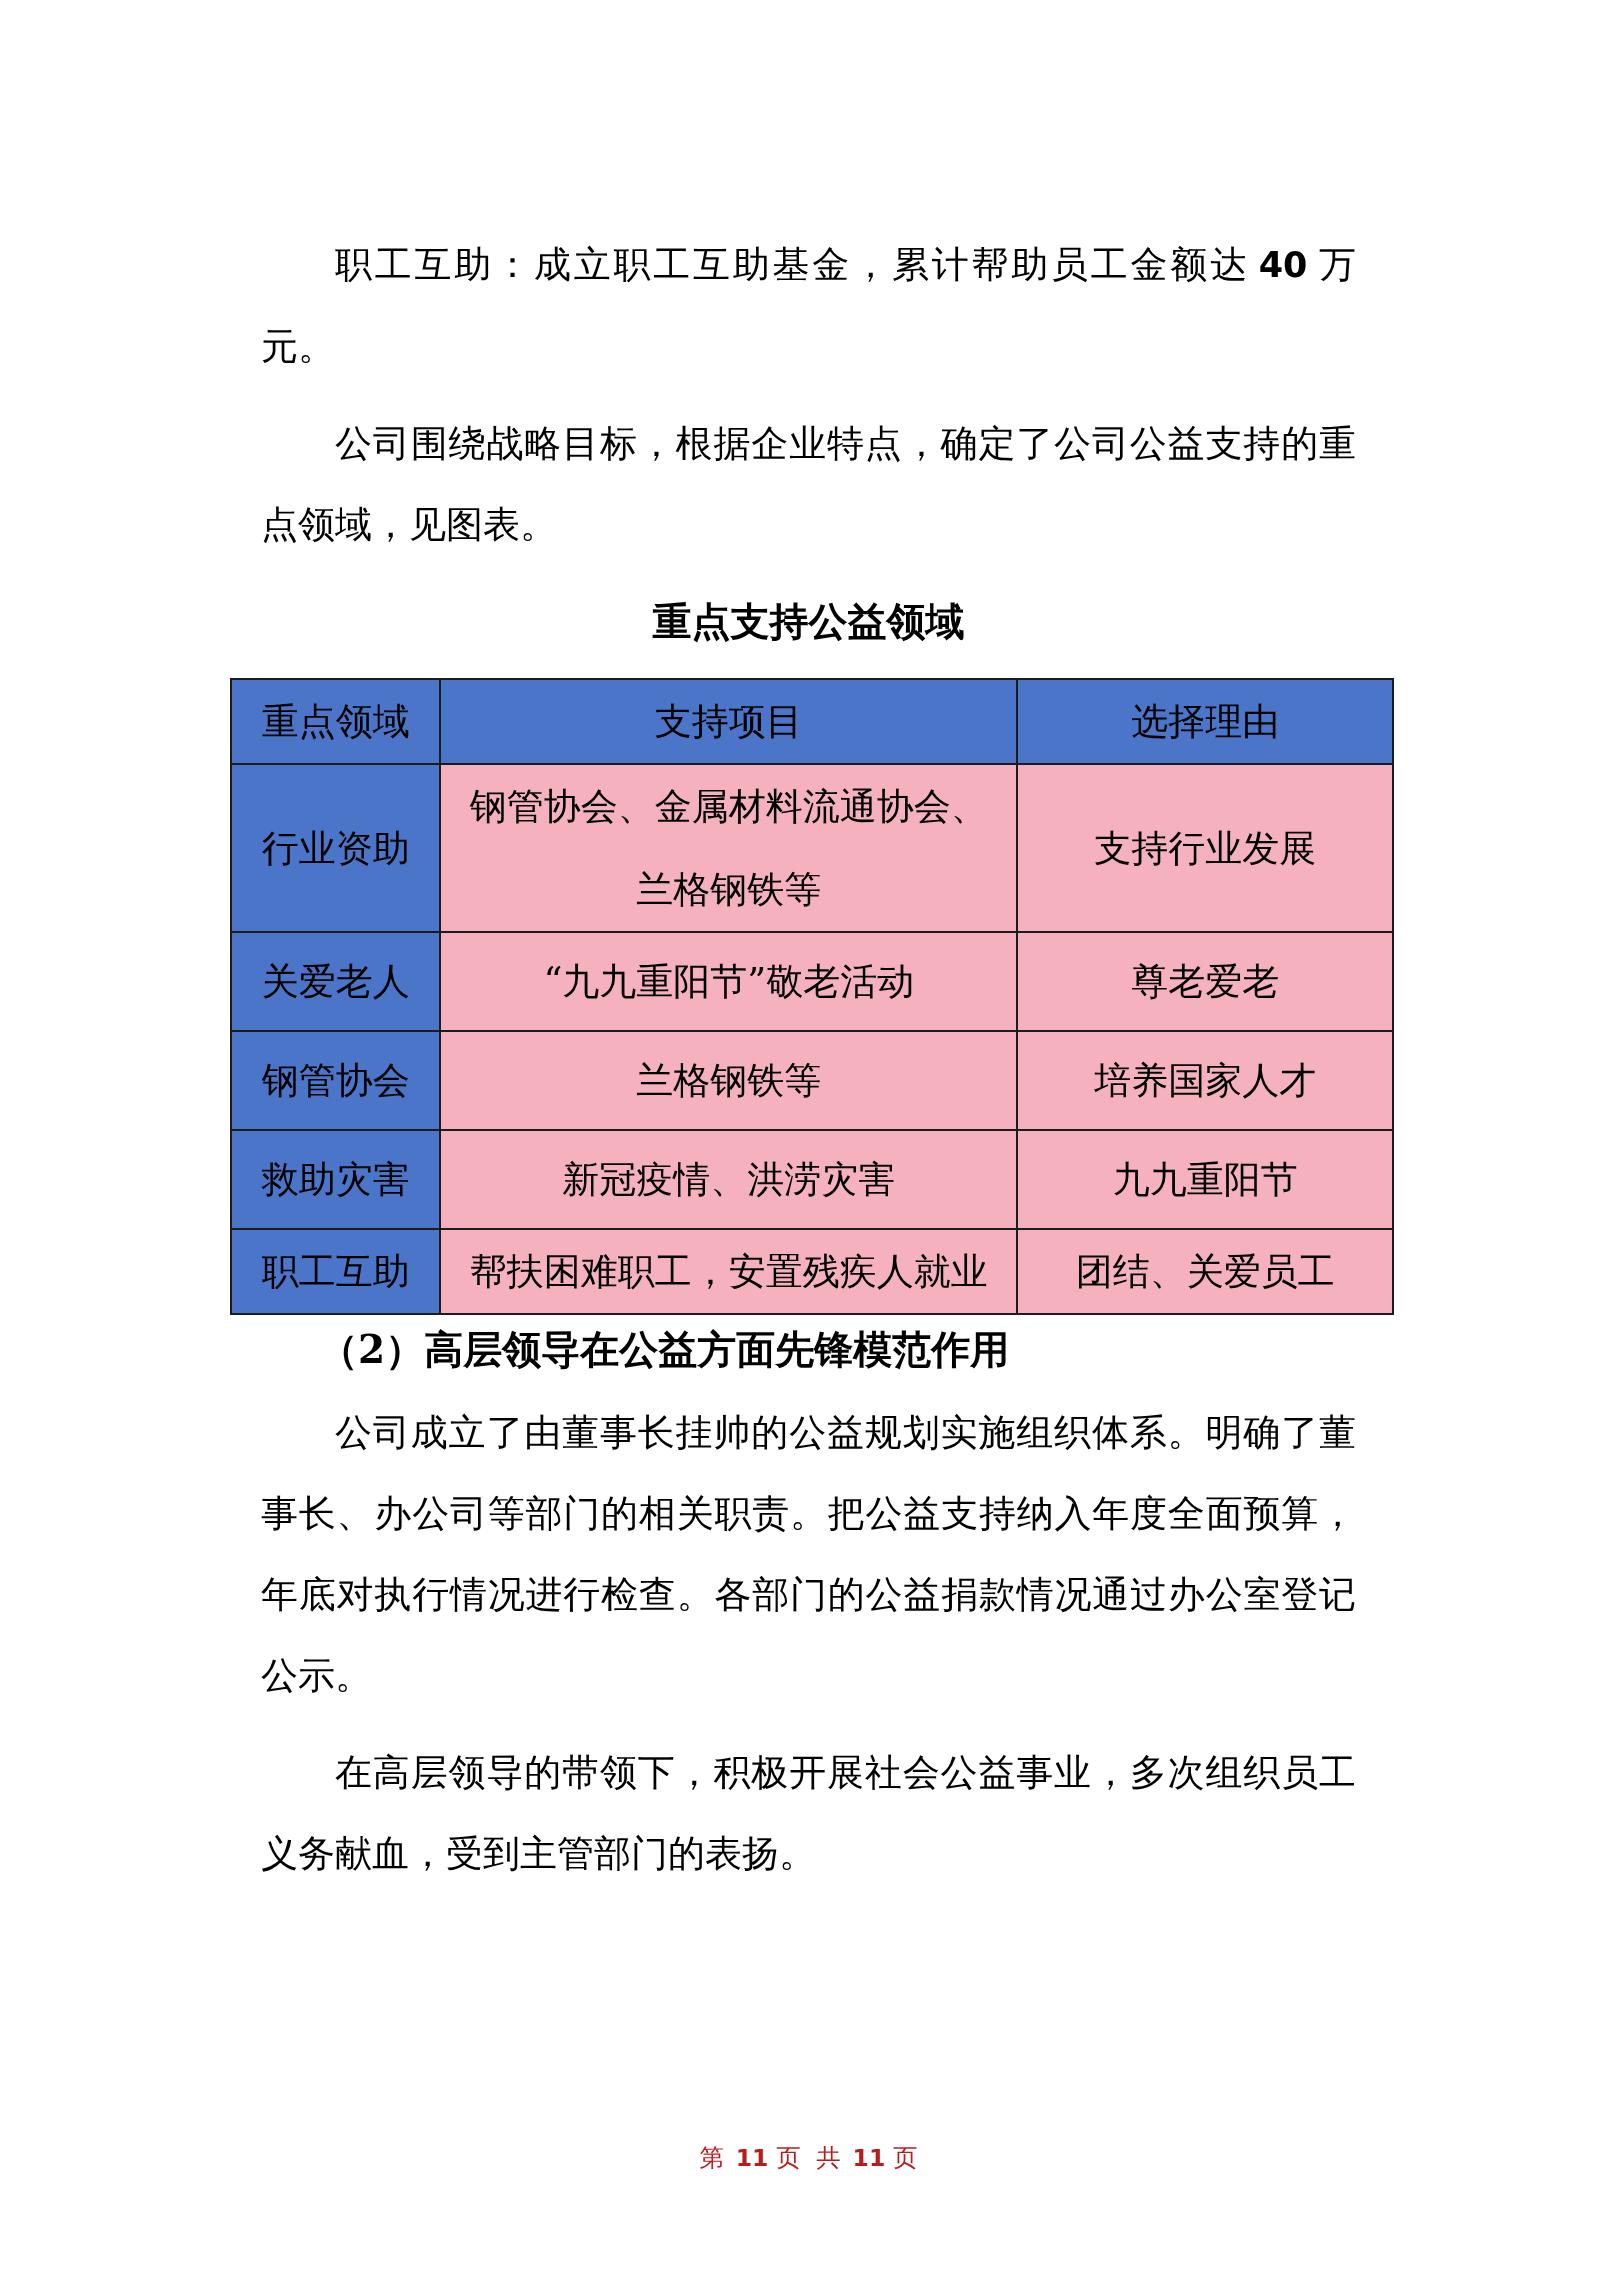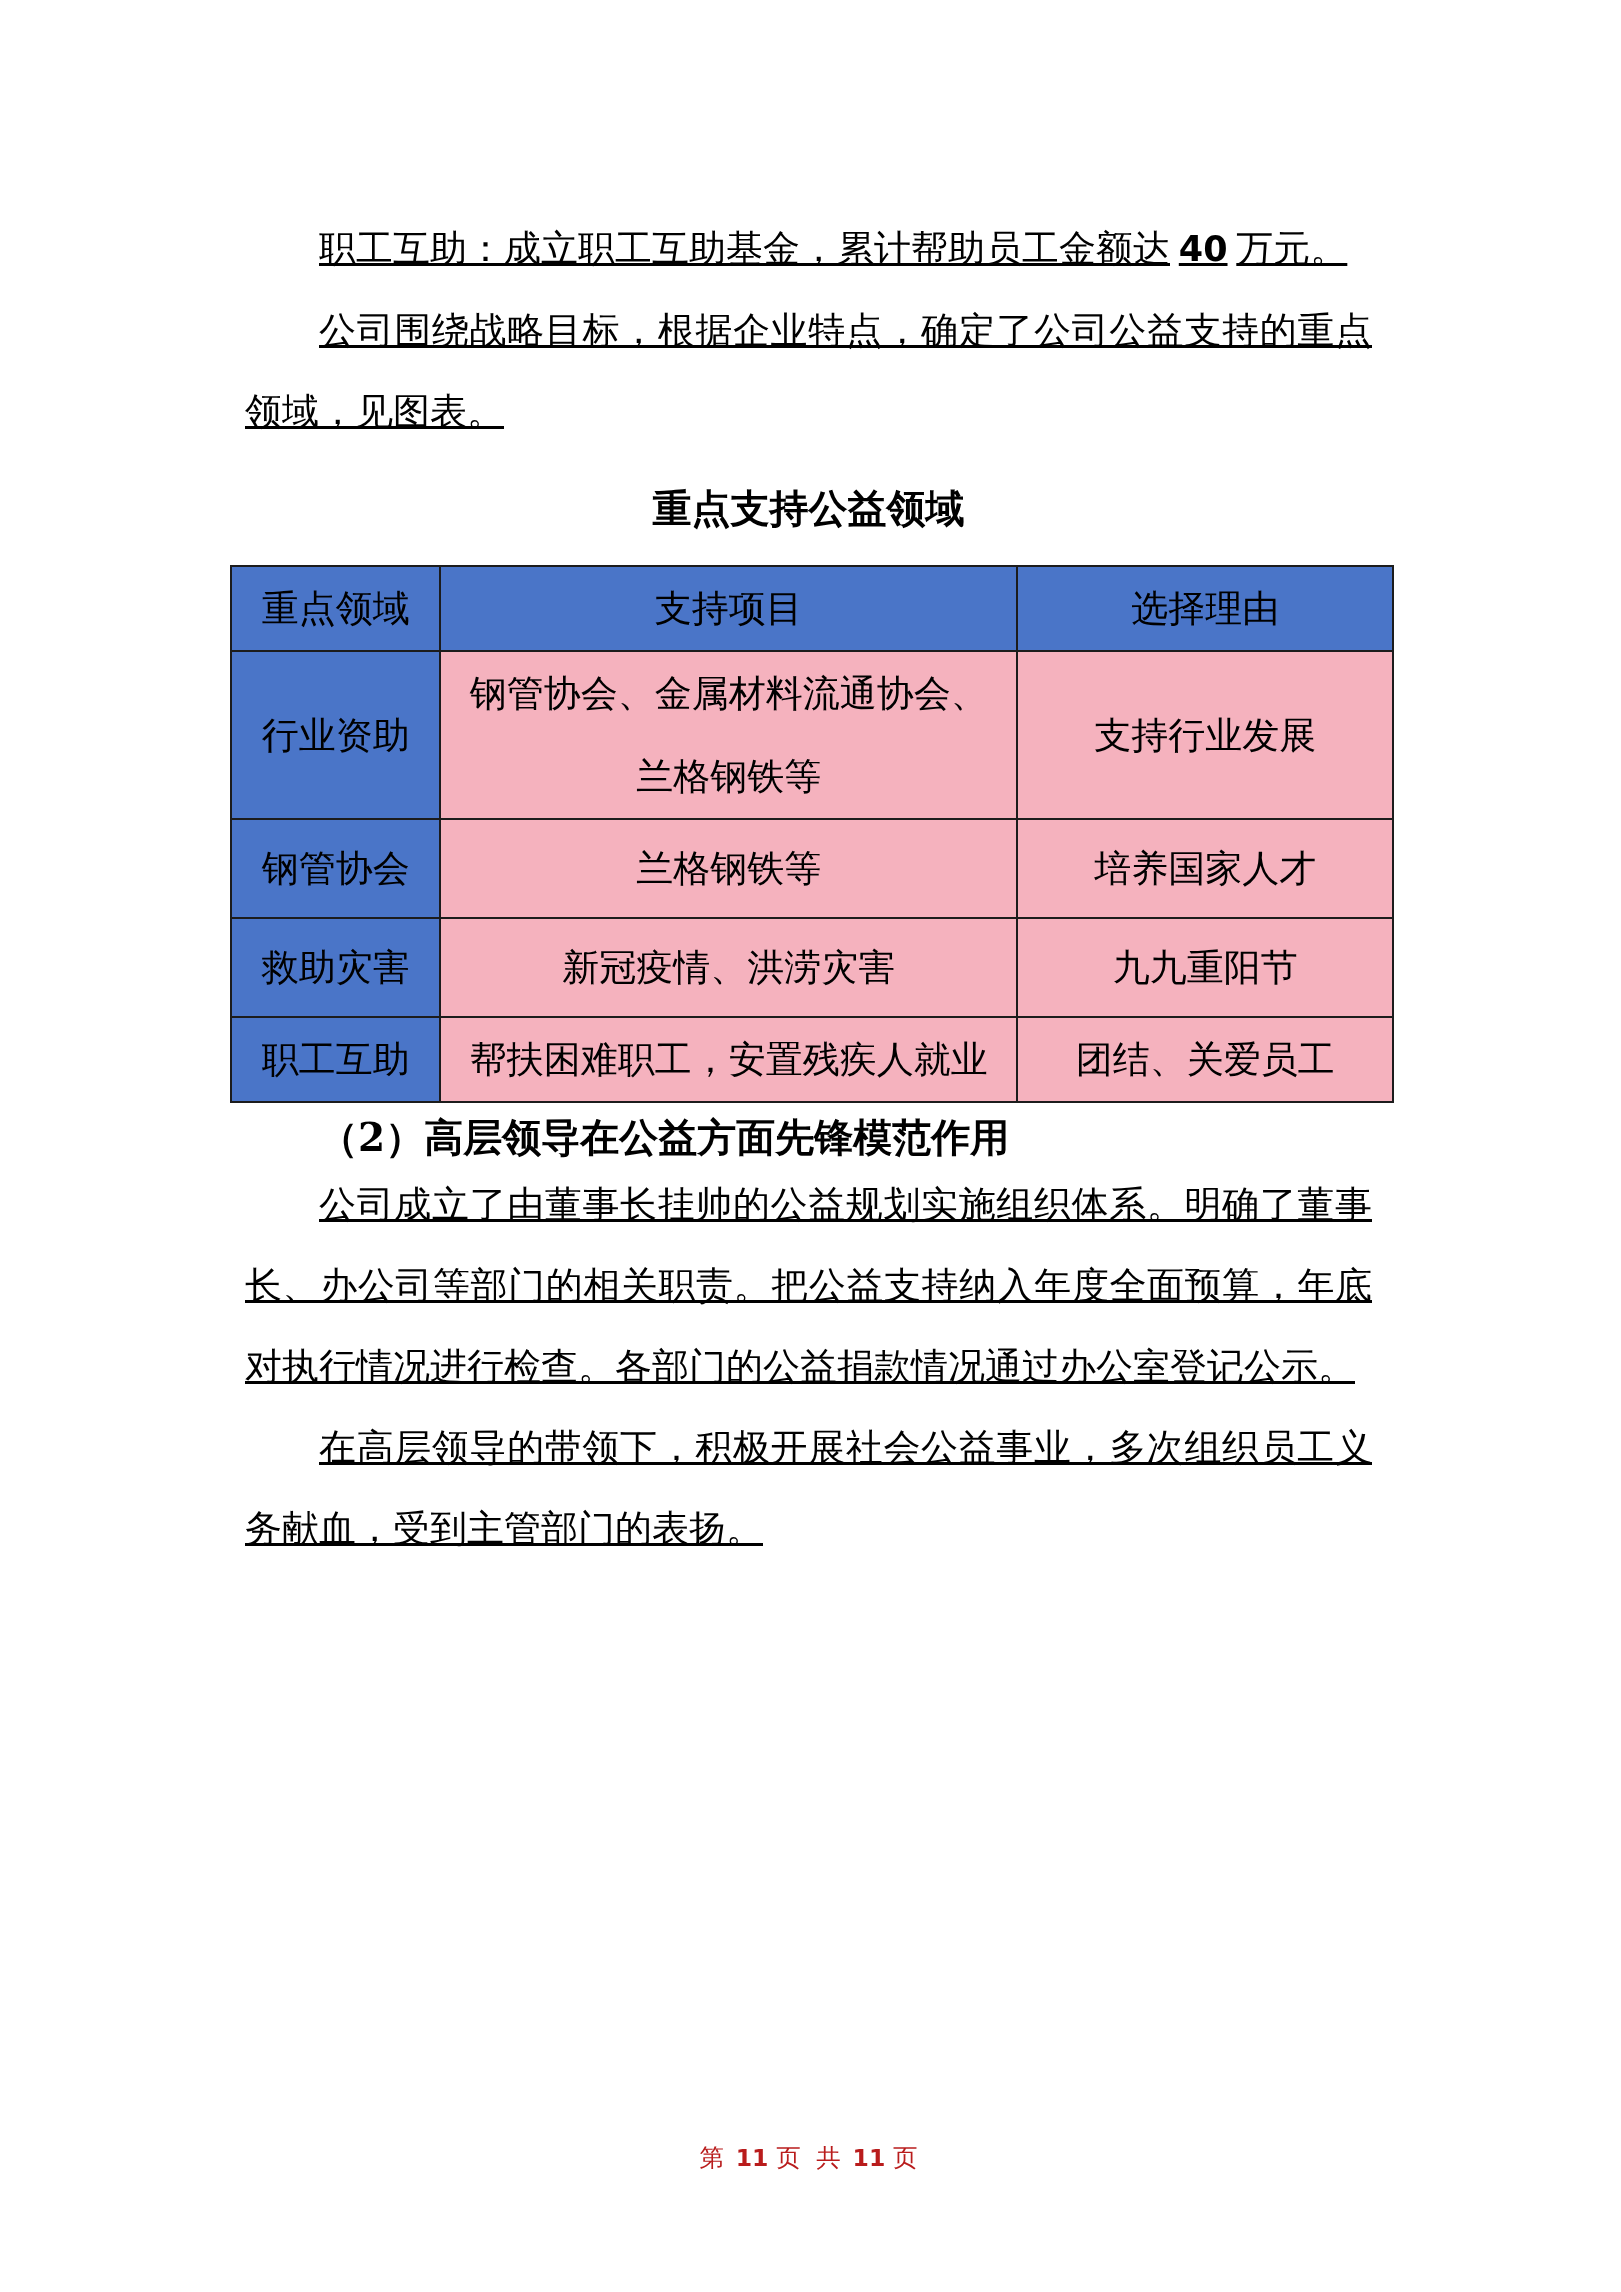--- a/index.html
+++ b/index.html
@@ -19,21 +19,21 @@
   .body-text {
     position: absolute;
     left: 245px;
     top: 208px;
     width: 1127px;
     font-size: 37px;
     line-height: 81px;
     text-align: justify;
     text-justify: inter-character;
   }
-  .para { margin: 0; text-decoration: underline; }
+  .para { margin: 16px; }
   .indent { text-indent: 74px; }
   .num {
     font-family: "DejaVu Sans", "Liberation Sans", sans-serif;
     font-weight: 600;
     font-size: 35px;
     margin: 0 8.8px;
   }
   .table-title {
     text-align: center;
     font-weight: bold;
@@ -119,20 +119,25 @@
           <th>支持项目</th>
           <th>选择理由</th>
         </tr>
       </thead>
       <tbody>
         <tr class="r1">
           <td class="area-cell">行业资助</td>
           <td class="data-cell">钢管协会、金属材料流通协会、兰格钢铁等</td>
           <td class="data-cell">支持行业发展</td>
         </tr>
+        <tr class="r2">
+          <td class="area-cell">关爱老人</td>
+          <td class="data-cell">“九九重阳节”敬老活动</td>
+          <td class="data-cell">尊老爱老</td>
+        </tr>
         <tr class="r3">
           <td class="area-cell">钢管协会</td>
           <td class="data-cell">兰格钢铁等</td>
           <td class="data-cell">培养国家人才</td>
         </tr>
         <tr class="r4">
           <td class="area-cell">救助灾害</td>
           <td class="data-cell">新冠疫情、洪涝灾害</td>
           <td class="data-cell">九九重阳节</td>
         </tr>

